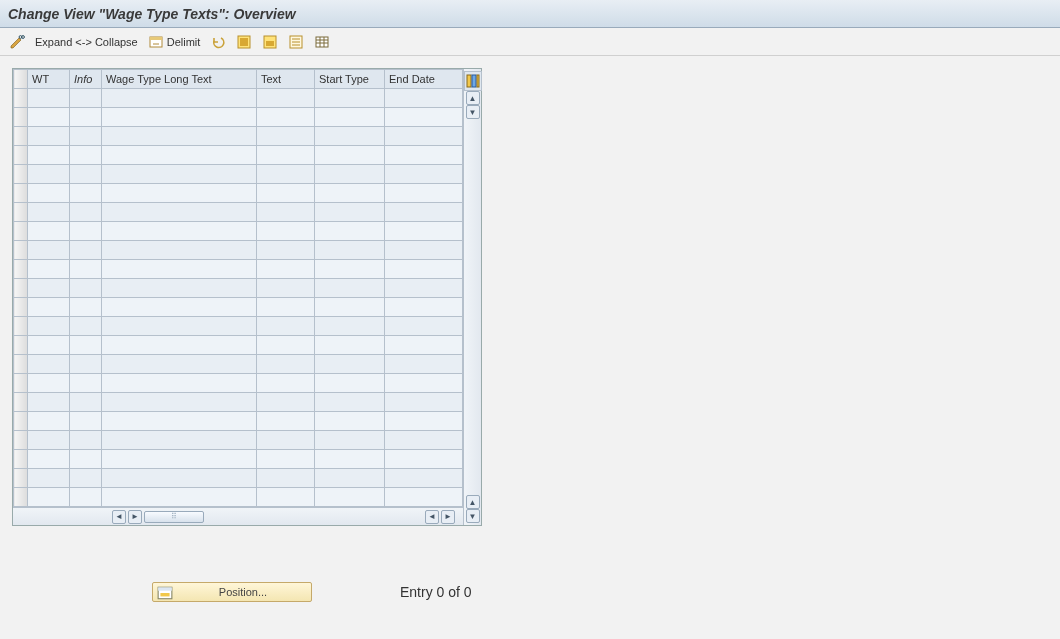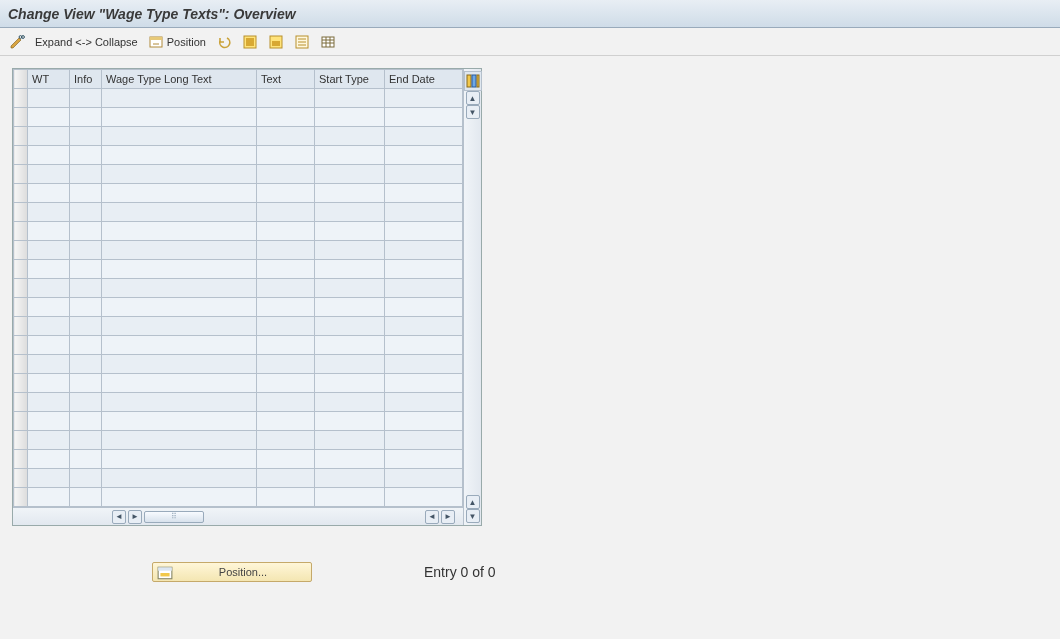--- a/index.html
+++ b/index.html
@@ -131,25 +131,25 @@
   }
   .hscroll .spacer { flex:1; }
   .hscroll .small-pad { width:4px; }
   .corner-btn {
     width:18px;height:20px;
     background: #dfe7ef;
     border:1px solid #b5c0cc;
     display:flex;align-items:center;justify-content:center;
   }
   .footer-row {
-    margin-top: 36px;
+    margin-top: 56px;
     display:flex;
     align-items:center;
     padding-left: 140px;
-    gap: 112px;
+    gap: 88px;
   }
   .pos-btn {
     width: 160px;
     height: 20px;
     border:1px solid #c5a96a;
     background: linear-gradient(to bottom,#fff6d8,#f4e6b2);
     border-radius:2px;
     display:flex;
     align-items:center;
     justify-content:flex-start;
@@ -182,21 +182,21 @@
     <span class="tb-text">Expand &lt;-&gt; Collapse</span>
   </span>
   <span class="tb-btn">
     <span class="ico">
       <svg viewBox="0 0 16 16">
           <rect x="2" y="3" width="12" height="10" fill="#fff" stroke="#b08a3a" stroke-width="1"></rect>
           <rect x="2" y="3" width="12" height="3" fill="#e7c978"></rect>
           <line x1="5" y1="10" x2="11" y2="10" stroke="#b08a3a"></line>
         </svg>
     </span>
-    <span class="tb-text">Position</span>
+    <span class="tb-text">Delimit</span>
   </span>
   <span class="tb-btn">
     <span class="ico">
       <svg viewBox="0 0 16 16">
           <path d="M11 4 A5 5 0 1 1 4 7" fill="none" stroke="#caa23a" stroke-width="1.6"></path>
           <path d="M4 4 L4 8 L8 8" fill="none" stroke="#caa23a" stroke-width="1.6"></path>
         </svg>
     </span>
   </span>
   <span class="tb-btn">
@@ -239,21 +239,21 @@
 </div>
 
 <div class="content">
   <div class="grid-wrap">
     <div class="grid-body">
       <table class="grid">
         <thead>
             <tr id="grid-header-row">
               <th class="row-selector"></th>
               <th style="width: 42px;">WT</th>
-              <th style="width: 32px;">Info</th>
+              <th style="width: 32px; font-style: italic;">Info</th>
               <th style="width: 155px;">Wage Type Long Text</th>
               <th style="width: 58px;">Text</th>
               <th style="width: 70px;">Start Type</th>
               <th style="width: 78px;">End Date</th>
             </tr>
           </thead>
         <tbody id="grid-body">
             <tr>
               <td class="row-selector"></td>
               <td style="width: 42px;"></td>

